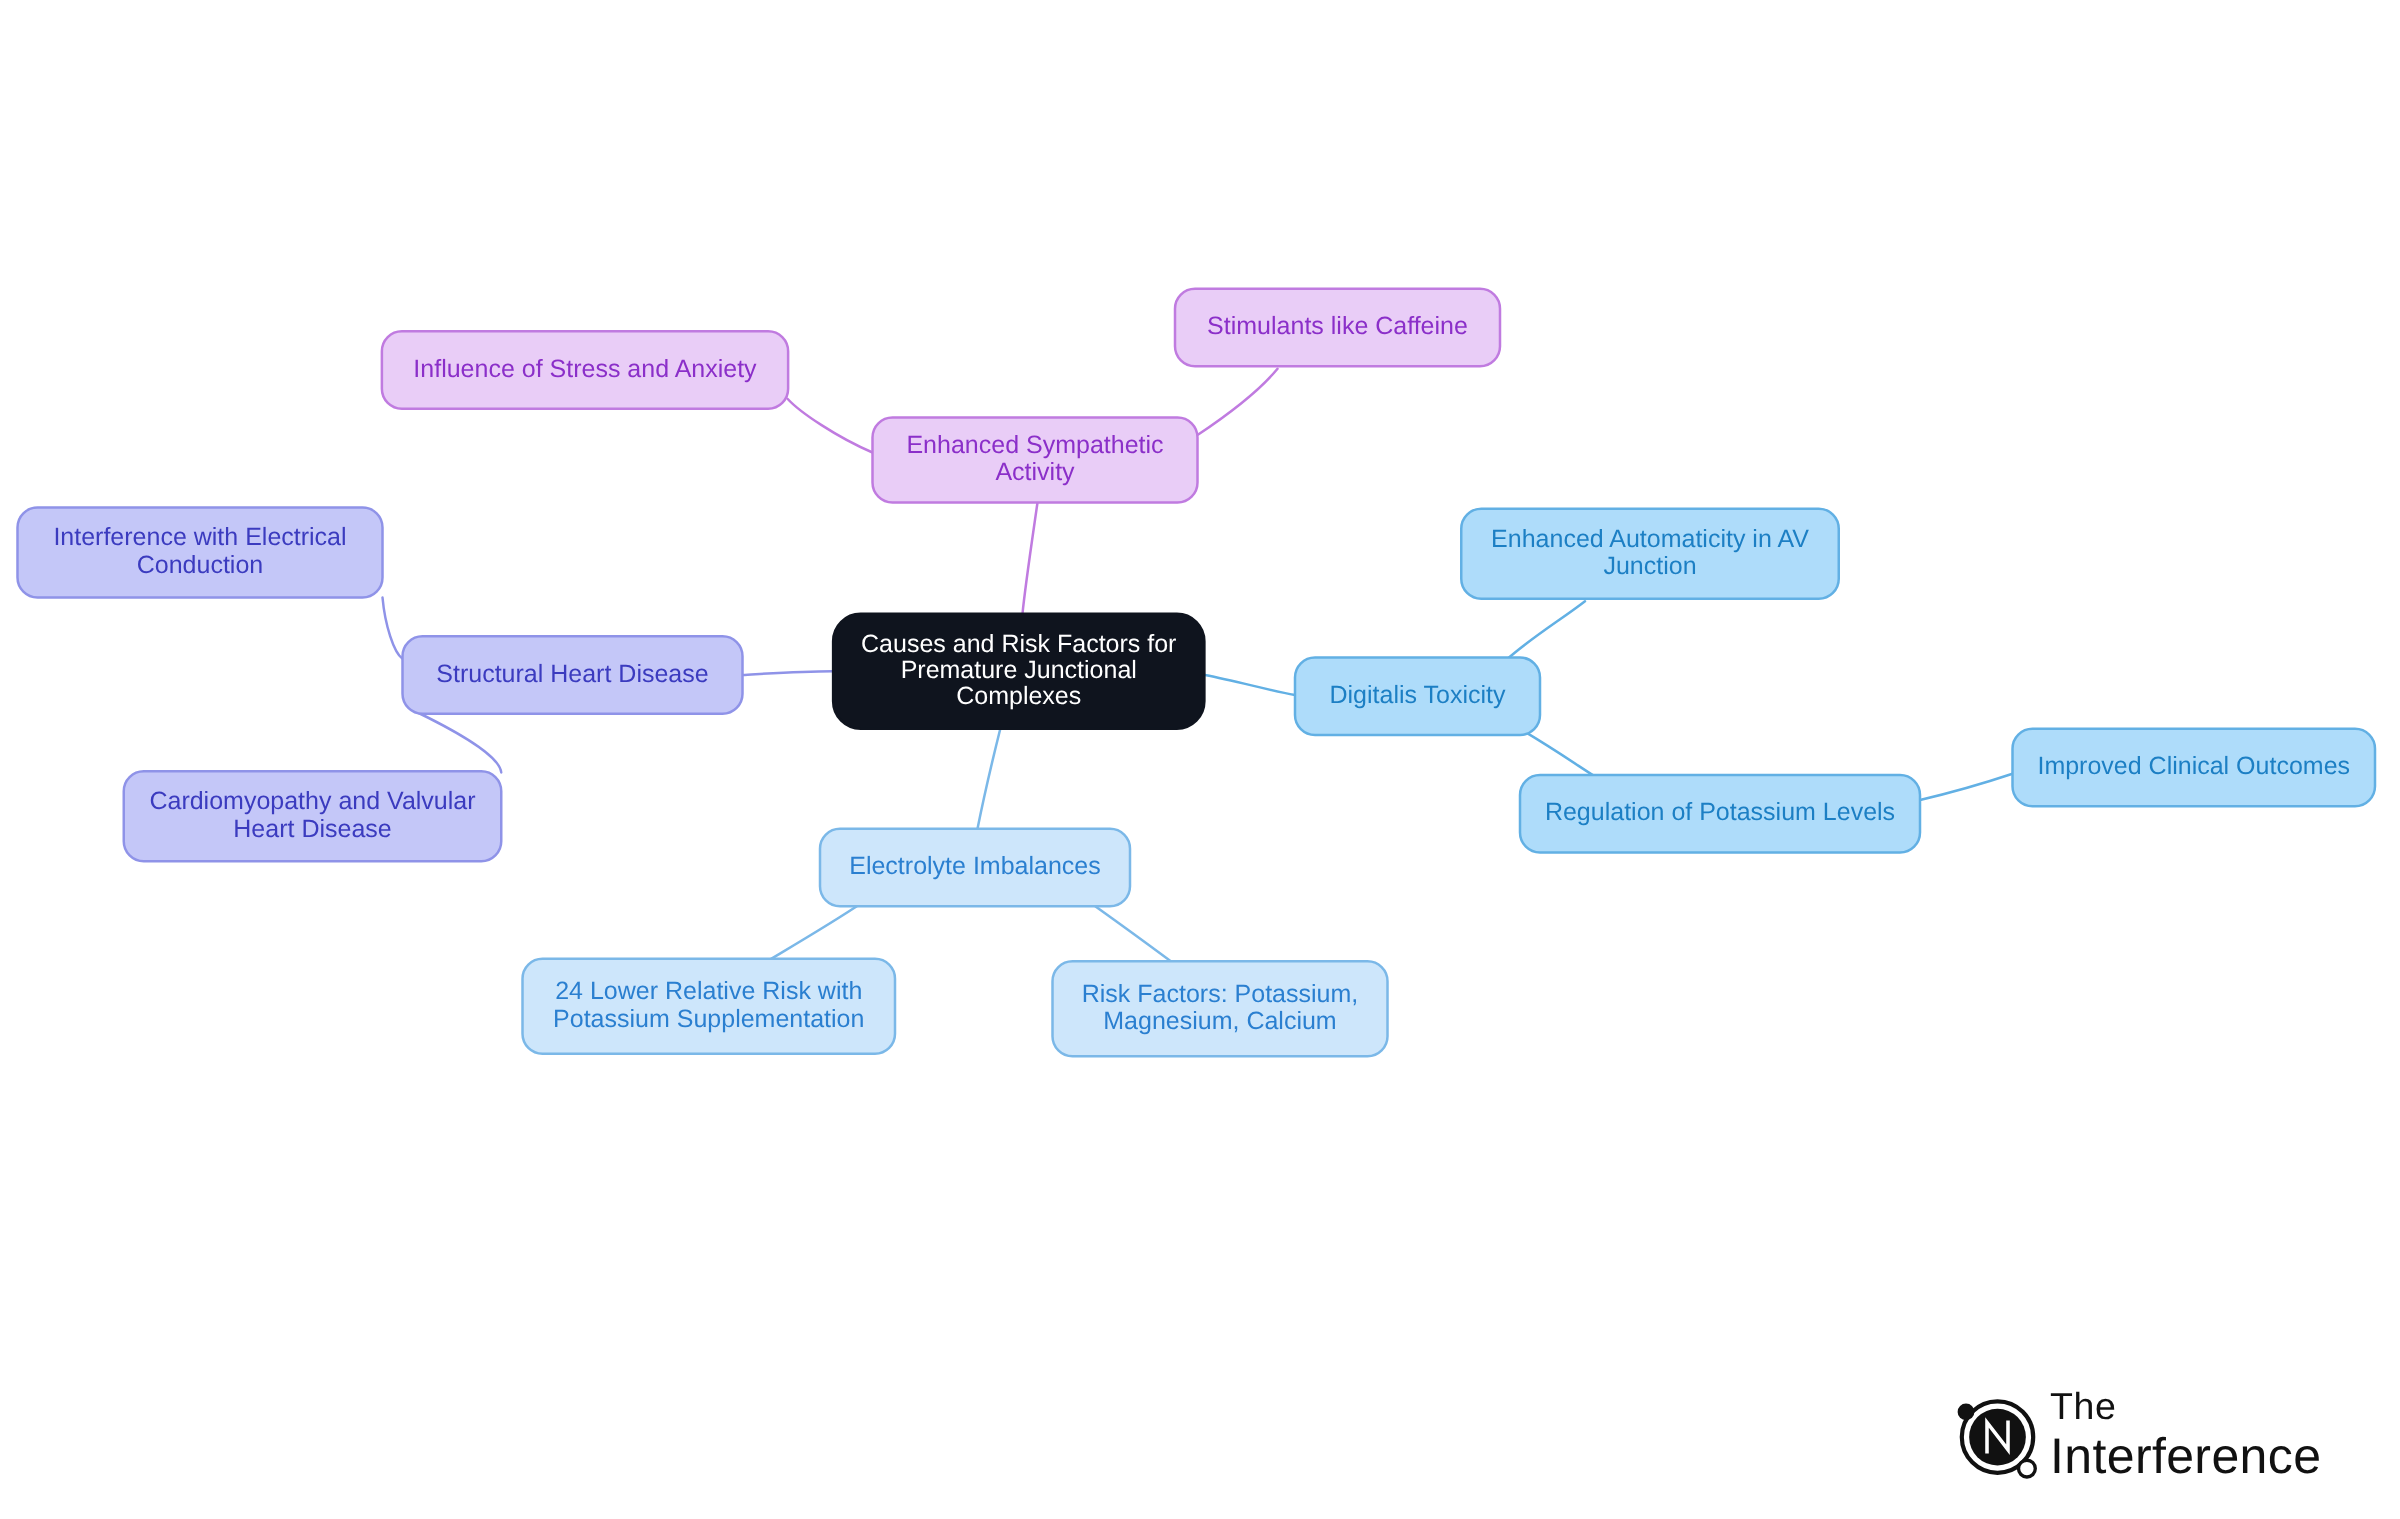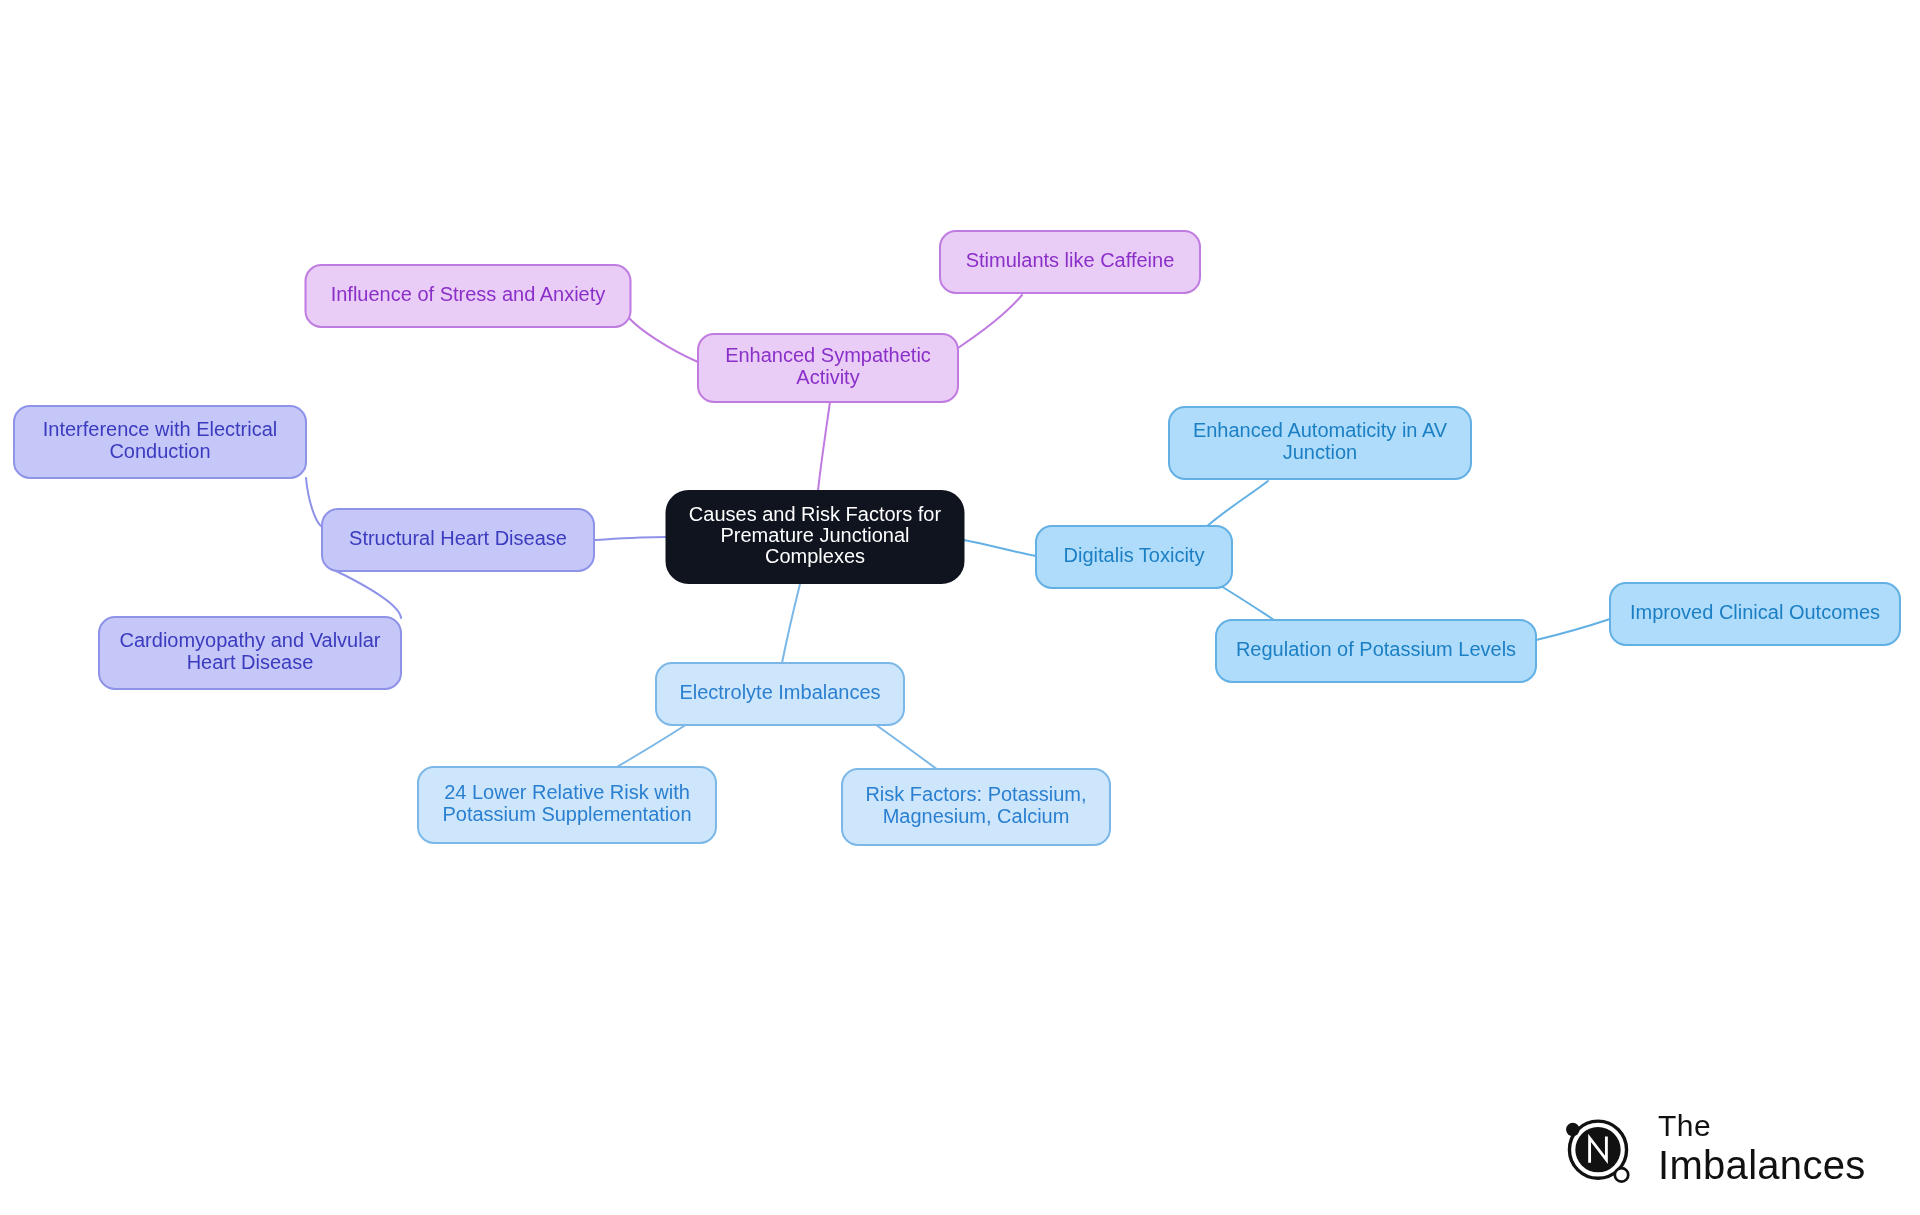--- a/index.html
+++ b/index.html
@@ -38,21 +38,20 @@
   .node-label.root {
     font-size: 20px;
     fill: #ffffff;
   }
   .logo-wrap {
     position: absolute;
     left: 1556px;
     top: 1106px;
     display: flex;
     align-items: center;
-    gap: 18px;
   }
   .logo-mark {
     width: 84px;
     height: 84px;
     flex: 0 0 auto;
   }
   .logo-text {
     display: flex;
     flex-direction: column;
     justify-content: center;
@@ -163,15 +162,15 @@
 <div class="logo-wrap">
   <svg class="logo-mark" viewBox="0 0 100 100">
     <circle cx="50" cy="52" r="34" fill="none" stroke="#111111" stroke-width="4"></circle>
     <circle cx="50" cy="52" r="27" fill="#111111"></circle>
     <path d="M 40 66 L 40 38 L 60 64 L 60 38" fill="none" stroke="#ffffff" stroke-width="3.4" stroke-linecap="square" stroke-linejoin="miter"></path>
     <circle cx="20" cy="28" r="8" fill="#111111"></circle>
     <circle cx="78" cy="82" r="8" fill="#ffffff" stroke="#111111" stroke-width="3.2"></circle>
   </svg>
   <div class="logo-text">
     <span class="the">The</span>
-    <span class="brand">Imbalances</span>
+    <span class="brand">Interference</span>
   </div>
 </div>
 
 </body></html>

